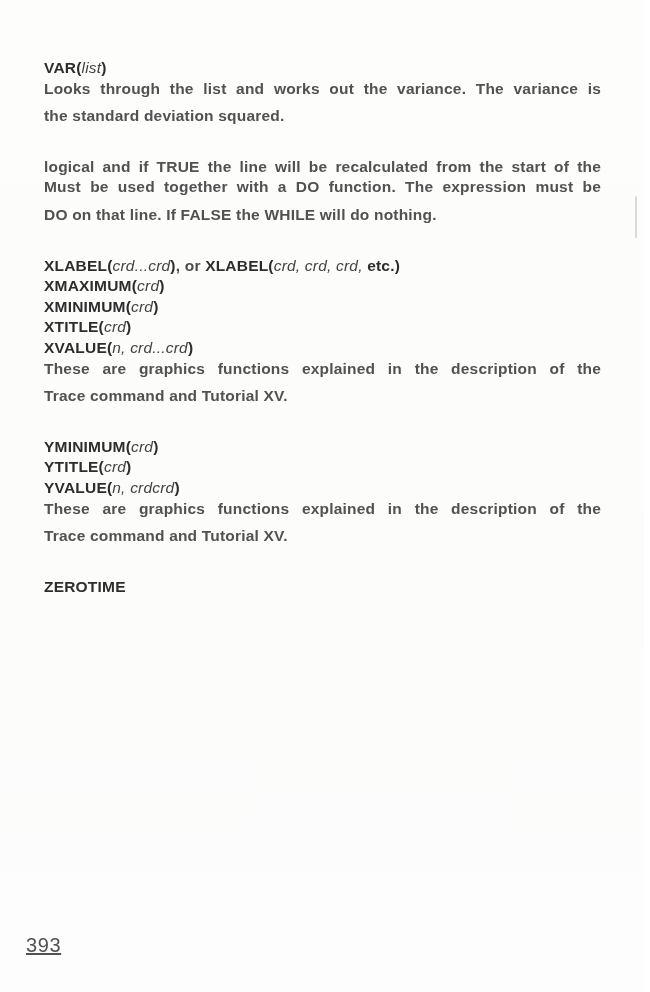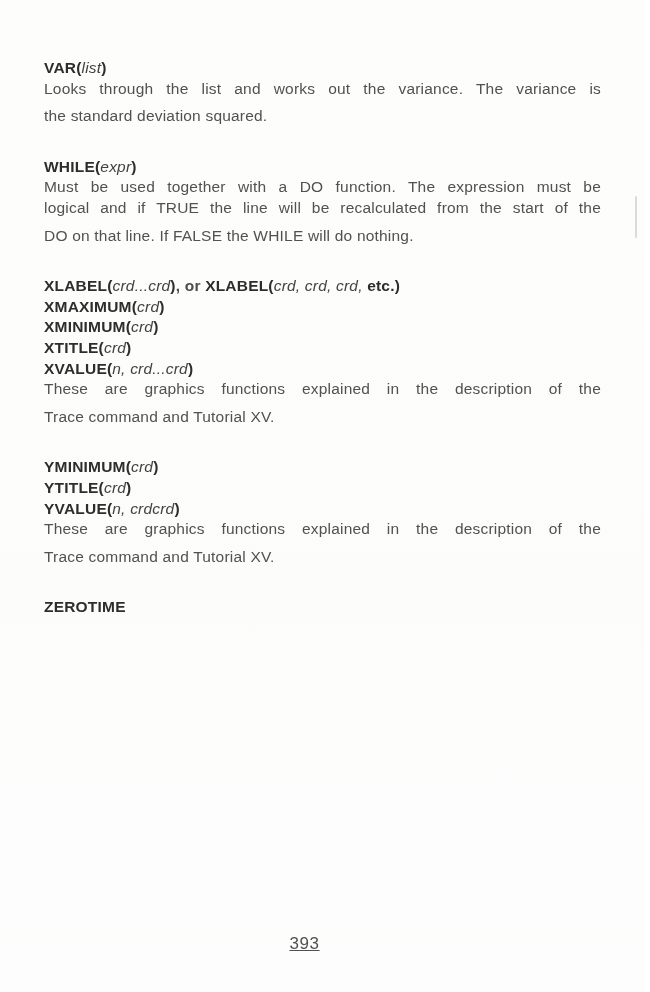--- a/index.html
+++ b/index.html
@@ -28,27 +28,28 @@
     white-space: nowrap;
   }
   .seg-b { font-weight: 700; color: #2d2d2d; }
   .seg-i { font-weight: 400; font-style: italic; color: #424242; }
   .seg-r { font-weight: 700; color: #4d4d4d; }
   .body-line {
     text-align: justify;
     text-align-last: justify;
     text-justify: inter-word;
     color: #515151;
+    font-weight: bold;
   }
   .body-line.last { text-align-last: left; margin-top: 7px; }
   .page-number {
     position: absolute;
     left: 26px; top: 934px; width: 557px;
-    text-align: center;
-    font-size: 17px;
+    text-align: left;
+    font-size: 20px;
     letter-spacing: 0.6px;
     color: #515151;
     text-decoration: underline;
   }
   .scan-artifact {
     position: absolute;
     right: 7px; top: 196px;
     width: 2px; height: 42px;
     background: #a8a8a6;
     opacity: 0.4;
@@ -64,24 +65,23 @@
 
     <div class="entry">
       <div class="sig-line"><span class="seg-b">VAR(</span><span class="seg-i">list</span><span class="seg-b">)</span></div>
       <div>
           <div class="body-line">Looks through the list and works out the variance. The variance is</div>
           <div class="body-line last">the standard deviation squared.</div>
         </div>
     </div>
 
     <div class="entry">
-      <div class="sig-line"><span class="seg-b">WHILE(</span><span class="seg-i">expr</span><span class="seg-b">)</span></div>
       <div>
+          <div class="body-line">logical and if TRUE the line will be recalculated from the start of the</div>
           <div class="body-line">Must be used together with a DO function. The expression must be</div>
-          <div class="body-line">logical and if TRUE the line will be recalculated from the start of the</div>
           <div class="body-line last">DO on that line. If FALSE the WHILE will do nothing.</div>
         </div>
     </div>
 
     <div class="entry">
       <div class="sig-line"><span class="seg-b">XLABEL(</span><span class="seg-i">crd...crd</span><span class="seg-b">)</span><span class="seg-r">, or </span><span class="seg-b">XLABEL(</span><span class="seg-i">crd, crd, crd, </span><span class="seg-b">etc.)</span></div>
       <div class="sig-line"><span class="seg-b">XMAXIMUM(</span><span class="seg-i">crd</span><span class="seg-b">)</span></div>
       <div class="sig-line"><span class="seg-b">XMINIMUM(</span><span class="seg-i">crd</span><span class="seg-b">)</span></div>
       <div class="sig-line"><span class="seg-b">XTITLE(</span><span class="seg-i">crd</span><span class="seg-b">)</span></div>
       <div class="sig-line"><span class="seg-b">XVALUE(</span><span class="seg-i">n, crd...crd</span><span class="seg-b">)</span></div>

